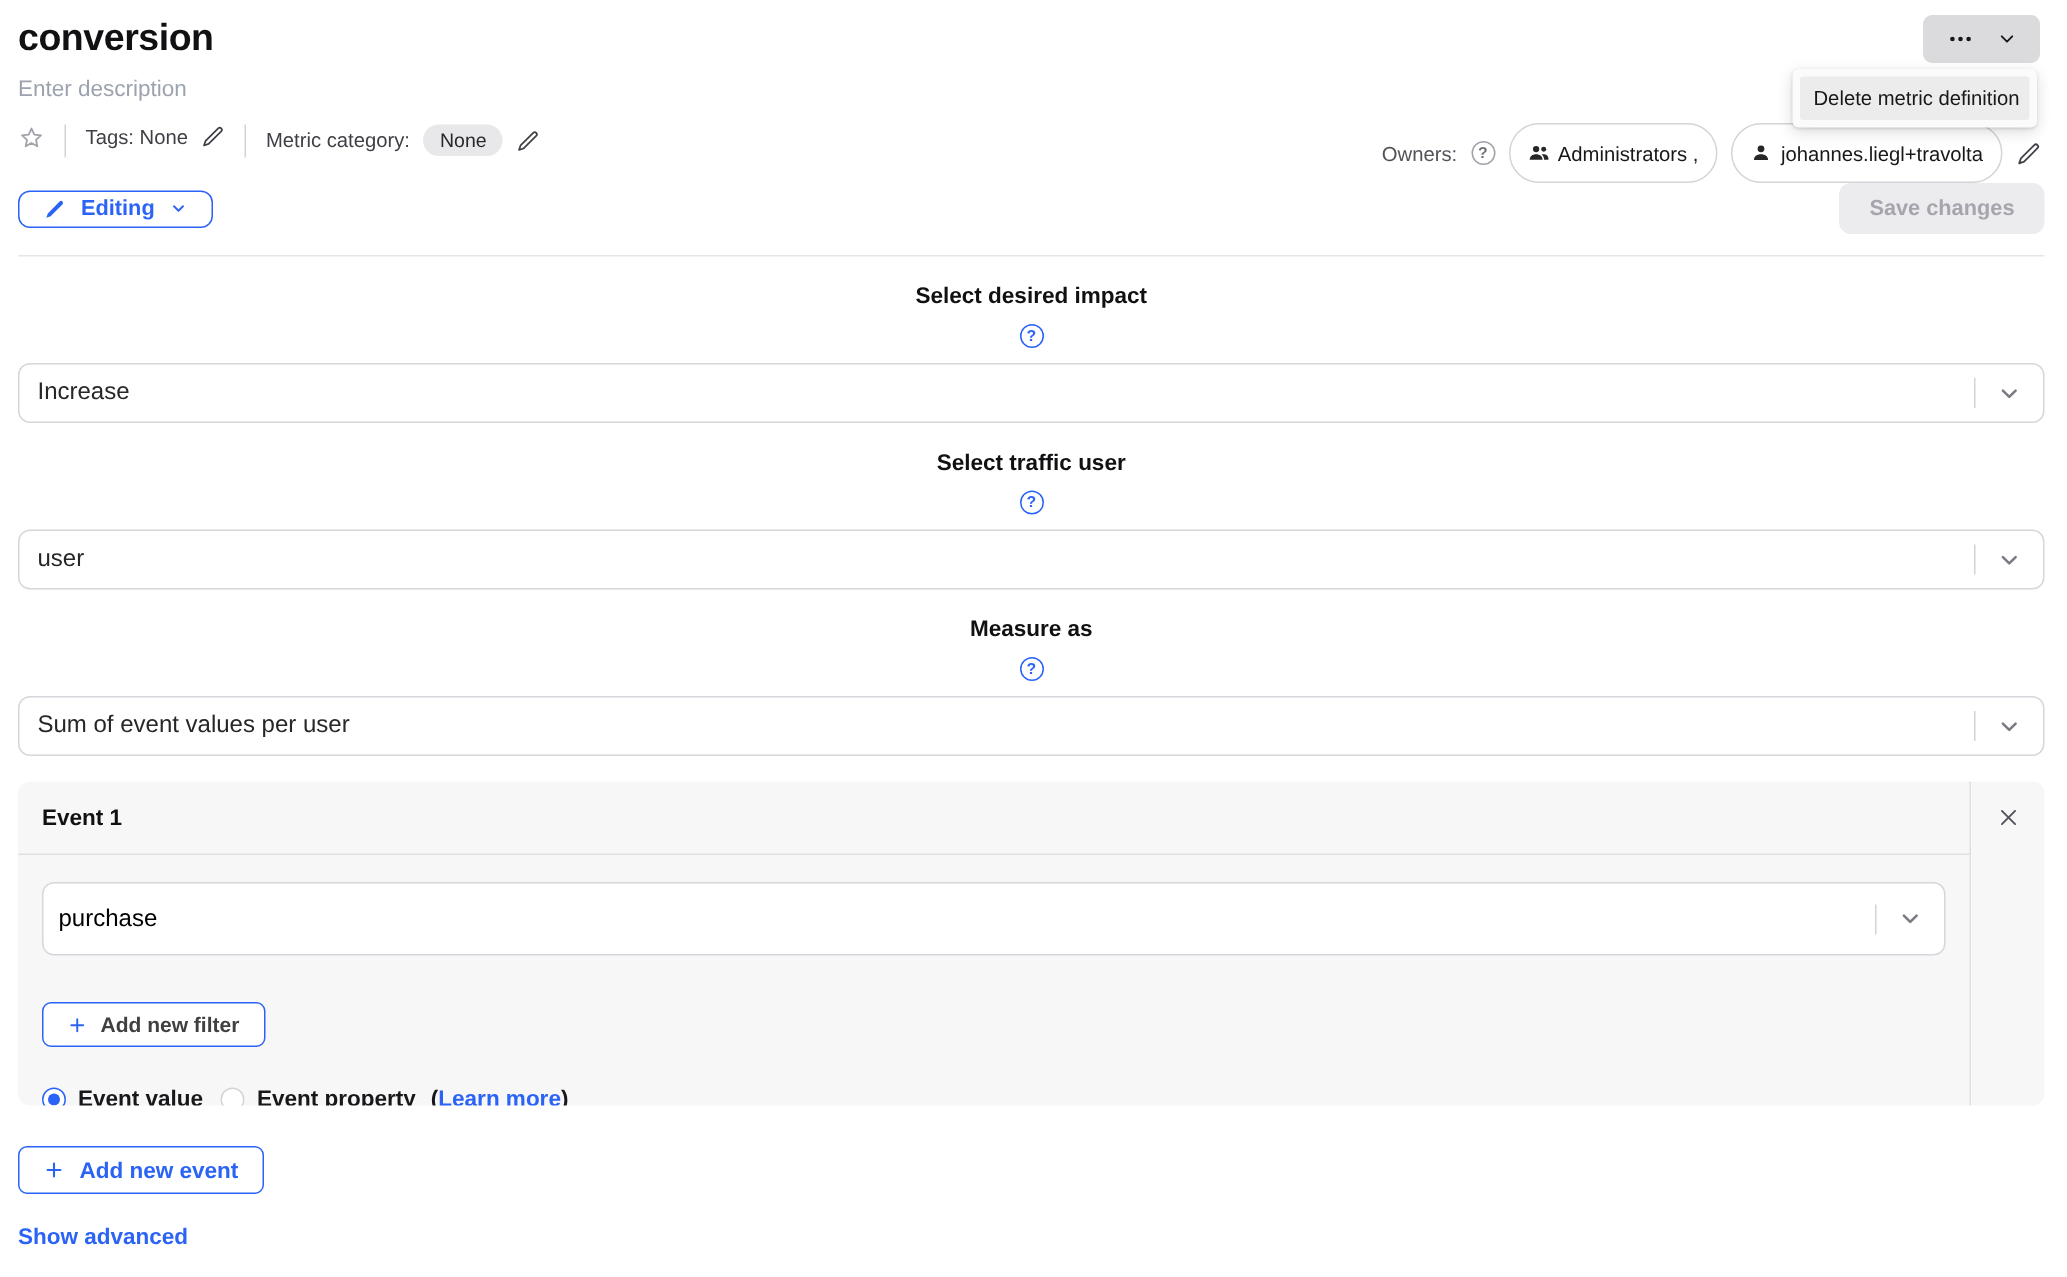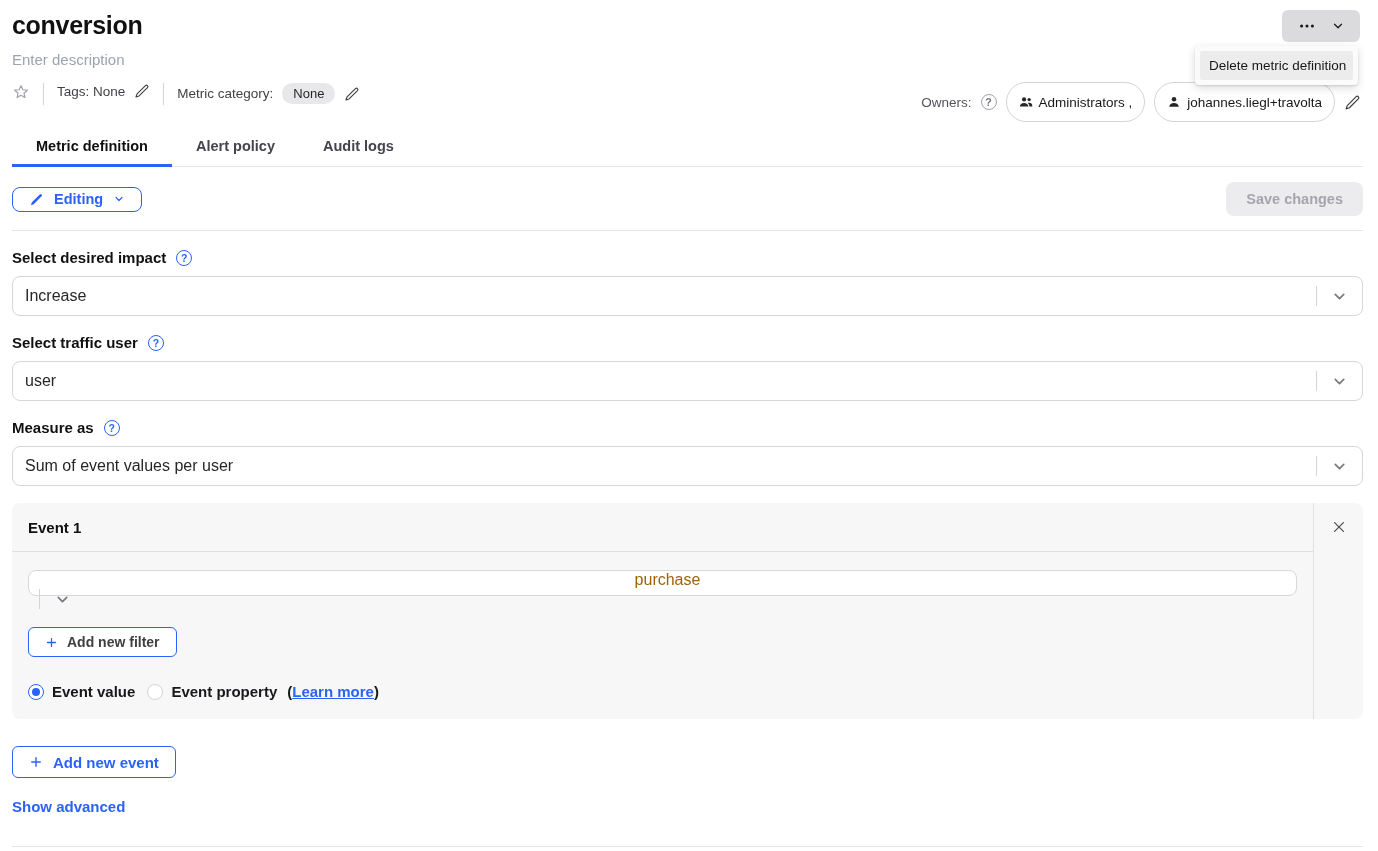--- a/index.html
+++ b/index.html
@@ -63,39 +63,39 @@
   .save-btn {
     height:34px; padding:0 20px; border:none; border-radius:8px;
     background:#ececee; color:#a5a5ad; font-size:14.5px; font-weight:600; cursor:not-allowed;
     font-family:"Liberation Sans", sans-serif;
   }
   hr.divider { border:none; border-top:1px solid #e5e5ea; margin:14px 0 0; }
 
   
   .field { margin-top:18px; }
   .field:first-of-type { margin-top:14px; }
-  .field-label { display:flex; align-items:center; gap:10px; font-size:15px; font-weight:700; color:#111113; }
+  .field-label { display:flex; align-items:center; gap:10px; font-size:15px; font-weight:700; color:#111113;flex-direction:column; }
   .select {
     margin-top:10px; height:40px; border:1px solid #d6d6dc; border-radius:8px; background:#fff;
     display:flex; align-items:center; justify-content:space-between; padding-left:12px;
     font-size:16px; color:#27272a; cursor:pointer;
   }
   .select-right { display:flex; align-items:center; align-self:stretch; }
   .select-sep { width:1px; height:20px; background:#d4d4d8; align-self:center; }
   .select-chev { padding:0 14px; display:flex; align-items:center; }
 
   
   .event-card { margin-top:17px; background:#f7f7f8; border-radius:8px; display:flex; height:216px; overflow:hidden; }
   .event-main { flex:1; border-right:1px solid #e0e0e4; display:flex; flex-direction:column; }
   .event-header { padding:16px 16px 15px; font-size:15px; font-weight:700; color:#111113; border-bottom:1px solid #e0e0e4; }
   .event-body { padding:18px 16px 16px; }
   .event-select {
-    height:26px; border:1px solid #d6d6dc; border-radius:8px; background:#fff;
+    height:49px; border:1px solid #d6d6dc; border-radius:8px; background:#fff;
     display:flex; align-items:center; justify-content:space-between; padding-left:10px;
-    font-size:16px; color:#a16207; cursor:pointer;flex-direction:column;
+    font-size:16px; color:#000000; cursor:pointer;
   }
   .add-filter-btn {
     margin-top:31px; display:inline-flex; align-items:center; gap:9px; height:30px; padding:0 16px;
     border:1px solid #2a63f5; border-radius:6px; background:#fff; color:#404040;
     font-size:14px; font-weight:600; cursor:pointer;
   }
   .radio-row { margin-top:26px; display:flex; align-items:center; font-size:15px; font-weight:700; color:#18181b; }
   .radio-option { display:inline-flex; align-items:center; gap:8px; cursor:pointer; }
   .radio-option + .radio-option { margin-left:12px; }
   .radio { width:16px; height:16px; border-radius:50%; display:inline-flex; align-items:center; justify-content:center; background:#fff; }
@@ -200,25 +200,20 @@
       <span>johannes.liegl+travolta</span>
     </span>
     <span class="icon">
       <svg width="17" height="17" viewBox="0 0 24 24" fill="none" stroke="#3f3f46" stroke-width="1.7" stroke-linejoin="round">
           <path d="M17.2 3.8a2.1 2.1 0 013 3L7.6 19.4 3 21l1.6-4.6z"></path>
         </svg>
     </span>
   </div>
 
   
-  <div class="tabs">
-    <div class="tab active">Metric definition</div>
-    <div class="tab">Alert policy</div>
-    <div class="tab">Audit logs</div>
-  </div>
 
   
   <div class="toolbar">
     <button class="editing-btn">
       <span class="icon">
         <svg width="15" height="15" viewBox="0 0 24 24" fill="#2a63f5">
             <path d="M17.2 3.8a2.1 2.1 0 013 3L7.6 19.4 3 21l1.6-4.6z"></path>
           </svg>
       </span>
       <span>Editing</span>

